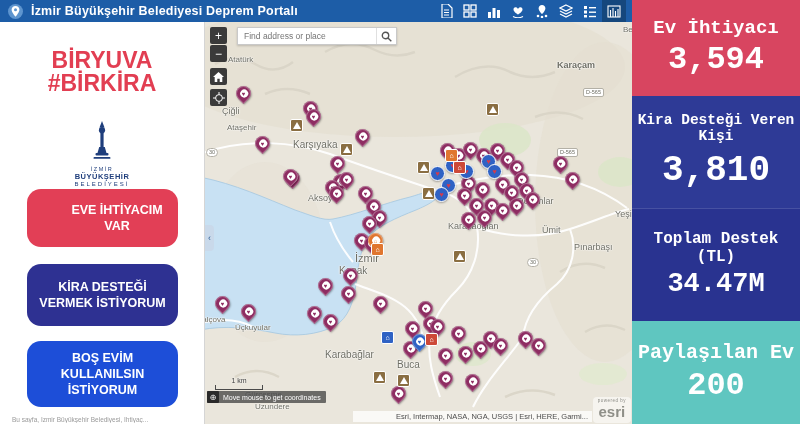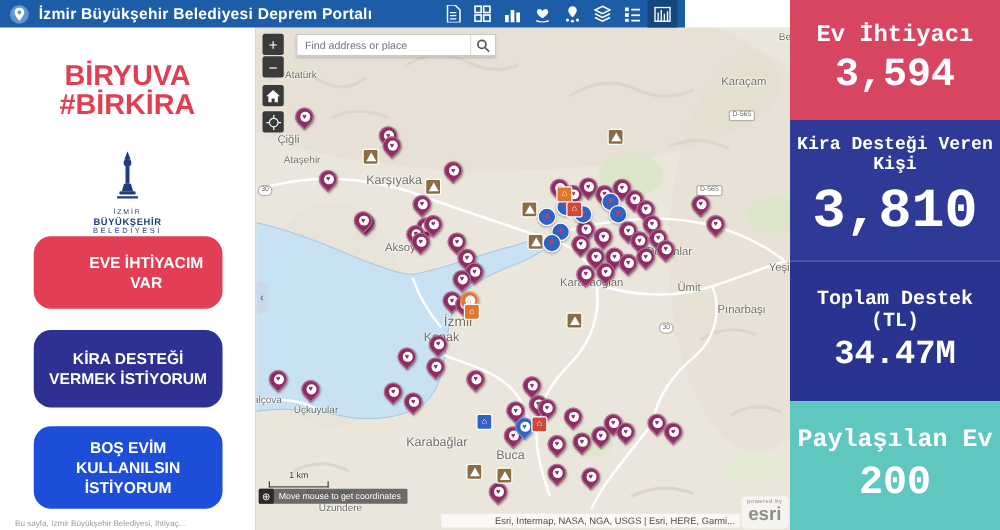--- a/index.html
+++ b/index.html
@@ -1,40 +1,40 @@
 <!DOCTYPE html>
 <html><head>
 <meta charset="utf-8">
 <style>
   html,body{margin:0;padding:0;background:#fff;}
   .app{position:relative;width:800px;height:424px;background:#fff;overflow:hidden;
        font-family:"Liberation Sans",sans-serif;}
 
   
-  .header{position:absolute;left:0;top:0;width:548px;height:22px;background:#1d5da7;
+  .header{position:absolute;left:0;top:0;width:632px;height:22px;background:#1d5da7;
           display:flex;align-items:center;padding:0 6px;box-sizing:border-box;z-index:6;}
   .header-badge{width:15px;height:15px;border-radius:50%;background:#5e95cf;flex:0 0 15px;
           display:flex;align-items:center;justify-content:center;margin:0 8px 0 2px;}
   .header-title{color:#fff;font-size:12.5px;font-weight:700;letter-spacing:.2px;white-space:nowrap;}
   .header-icons{margin-left:auto;display:flex;height:22px;}
   .hicon{width:24px;height:22px;display:flex;align-items:center;justify-content:center;cursor:pointer;}
   .hicon.active{background:#15477d;}
 
   
   .stats{position:absolute;right:0;top:0;width:168px;height:424px;display:flex;flex-direction:column;z-index:7;font-family:Liberation Mono, monospace;}
   .stat{display:flex;flex-direction:column;align-items:center;justify-content:center;color:#fff;text-align:center;box-sizing:border-box;}
   .stat:nth-child(1){height:96px;}
   .stat:nth-child(2){height:113px;border-bottom:1px solid rgba(255,255,255,.12);}
   .stat:nth-child(3){height:112px;}
   .stat:nth-child(4){height:103px;}
   .stat-label{font-weight:600;line-height:1.1;}
   .stat:nth-child(1) .stat-label{font-size:19px;}
   .stat:nth-child(1) .stat-value{font-size:32px;font-weight:700;margin-top:3px;}
   .stat:nth-child(2) .stat-label{font-size:14.5px;}
-  .stat:nth-child(2) .stat-value{font-size:44px;font-weight:700;margin-top:5px;}
+  .stat:nth-child(2) .stat-value{font-size:36px;font-weight:700;margin-top:5px;}
   .stat:nth-child(3) .stat-label{font-size:16px;}
   .stat:nth-child(3) .stat-value{font-size:27px;font-weight:700;margin-top:3px;}
   .stat:nth-child(4) .stat-label{font-size:20px;}
   .stat:nth-child(4) .stat-value{font-size:32px;font-weight:700;margin-top:3px;}
 
   
   .body{position:absolute;left:0;top:22px;width:632px;height:402px;display:flex;}
 
   
   .sidebar{position:relative;width:205px;height:402px;background:#fff;border-right:1px solid #d5d5d5;box-sizing:border-box;flex:0 0 205px;}
@@ -275,21 +275,21 @@
           <span class="map-label" style="left: 103px; top: 171px; font-size: 9px;">Aksoy</span>
           <span class="map-label" style="left: 134px; top: 243px; font-size: 10px;">Konak</span>
           <span class="map-label" style="left: 150px; top: 230px; font-size: 11px;">İzmir</span>
           <span class="map-label" style="left: 120px; top: 327px; font-size: 10px;">Karabağlar</span>
           <span class="map-label" style="left: 192px; top: 337px; font-size: 10px;">Buca</span>
           <span class="map-label" style="left: 243px; top: 199px; font-size: 9px;">Karacaoğlan</span>
           <span class="map-label" style="left: 312px; top: 174px; font-size: 9px;">Doğanlar</span>
           <span class="map-label" style="left: 337px; top: 203px; font-size: 9px;">Ümit</span>
           <span class="map-label" style="left: 369px; top: 220px; font-size: 9px;">Pınarbaşı</span>
           <span class="map-label" style="left: 410px; top: 187px; font-size: 9px;">Yeşilova</span>
-          <span class="map-label" style="left: 372px; top: 38px; font-size: 9px;">Karaçam</span>
+          <span class="map-label" style="left: 352px; top: 38px; font-size: 9px; font-weight: bold;">Karaçam</span>
           <span class="map-label" style="left: 418px; top: 3px; font-size: 8px;">Beşyı</span>
           <span class="map-label" style="left: 40px; top: 368px; font-size: 8px;">Gürçeşme</span>
           <span class="map-label" style="left: 50px; top: 380px; font-size: 8px;">Uzundere</span>
           <span class="map-label" style="left: 30px; top: 301px; font-size: 8px;">Üçkuyular</span>
           <span class="map-label" style="left: -8px; top: 293px; font-size: 8px;">Balçova</span>
           <span class="shield" style="left: 378px; top: 66px;">D-565</span>
           <span class="shield" style="left: 352px; top: 126px;">D-565</span>
           <span class="shield oval" style="left: 322px; top: 236px;">30</span>
           <span class="shield oval" style="left: 1px; top: 126px;">30</span>
         </div>

